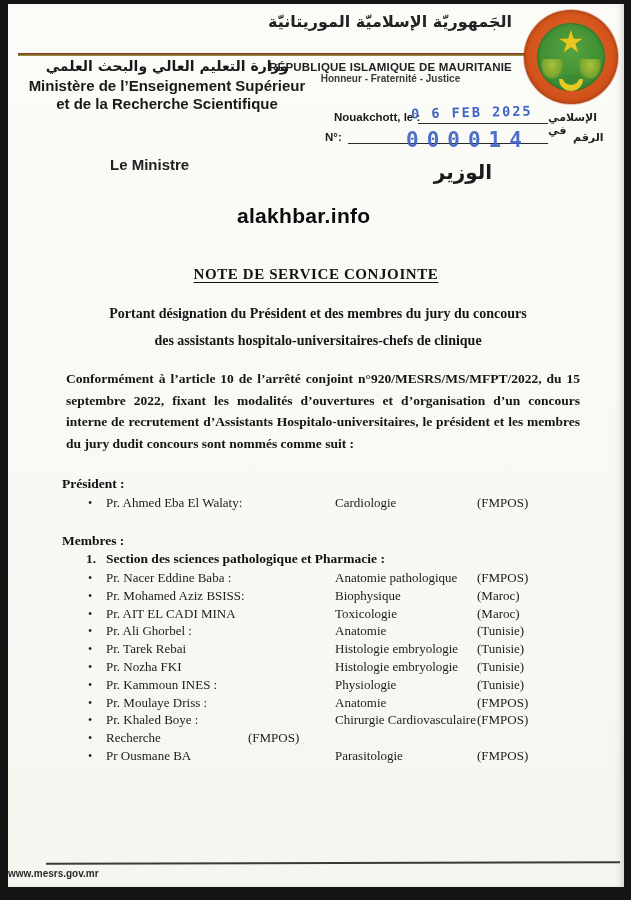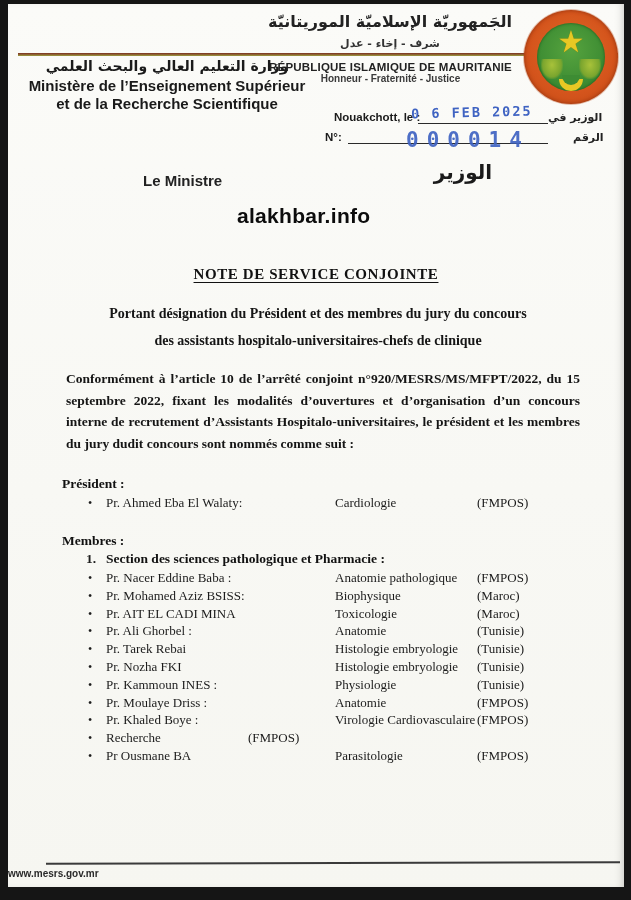--- a/index.html
+++ b/index.html
@@ -93,21 +93,20 @@
                  border-top:2px solid #3a3a3a; transform:rotate(-.15deg); }
   .footer-url { left:0; top:864px; width:616px; text-align:left;
                 font-size:10px; font-weight:bold; color:#2a2a2a; }
 </style>
 </head>
 <body>
 
 <div class="page">
 
   <div class="abs ar ar-republic">الجَمهوريّة الإسلاميّة الموريتانيّة</div>
-  <div class="abs ar ar-motto">شرف - إخاء - عدل</div>
 
   <div class="abs header-rule"></div>
 
   <div class="abs seal">
     <div class="ring"></div>
     <div class="inner">
       <div class="star">★</div>
       <div class="palm l"></div>
       <div class="palm r"></div>
       <div class="crescent"></div>
@@ -121,28 +120,28 @@
   </div>
 
   <div class="abs republic-block">
     <div class="republic-fr">RÉPUBLIQUE ISLAMIQUE DE MAURITANIE</div>
     <div class="motto-fr">Honneur - Fraternité - Justice</div>
   </div>
 
   <div class="abs dl-label" style="left:326px; top:107px;">Nouakchott, le :</div>
   <div class="abs dl-line" style="left:410px; top:119px; width:130px;"></div>
   <div class="abs stamp stamp-date" style="left:403px; top:100px;">0 6 FEB 2025</div>
-  <div class="abs ar-small" style="left:540px; top:107px; width:70px; text-align:left;">الوزير في</div>
+  <div class="abs ar-small" style="left:540px; top:107px; width:70px; text-align:left;">الإسلامي في</div>
 
   <div class="abs dl-label" style="left:317px; top:127px;">N°:</div>
   <div class="abs dl-line" style="left:340px; top:139px; width:200px;"></div>
   <div class="abs stamp stamp-num" style="left:398px; top:124px;">000014</div>
   <div class="abs ar-small" style="left:565px; top:127px; width:45px; text-align:left;">الرقم</div>
 
-  <div class="abs minister-fr" style="left:102px; top:168px;margin-left:33px;">Le Ministre</div>
+  <div class="abs minister-fr" style="left:102px; top:152px;">Le Ministre</div>
   <div class="abs minister-ar" style="left:395px; top:156px; width:120px; text-align:center;">الوزير</div>
 
   <div class="abs watermark" style="left:229px; top:200px;">alakhbar.info</div>
 
   <div class="abs serif doc-title">NOTE DE SERVICE CONJOINTE</div>
 
   <div class="abs serif doc-subtitle">
     <div>Portant désignation du Président et des membres du jury du concours</div>
     <div>des assistants hospitalo-universitaires-chefs de clinique</div>
   </div>
@@ -208,21 +207,21 @@
     </div>
     <div class="serif entry-row">
       <span class="bullet">•</span>
       <span class="name">Pr. Moulaye Driss :</span>
       <span class="spec">Anatomie</span>
       <span class="inst">(FMPOS)</span>
     </div>
     <div class="serif entry-row">
       <span class="bullet">•</span>
       <span class="name">Pr. Khaled Boye :</span>
-      <span class="spec">Virologie Cardiovasculaire</span>
+      <span class="spec">Chirurgie Cardiovasculaire</span>
       <span class="inst">(FMPOS)</span>
     </div>
     <div class="serif entry-row">
       <span class="bullet">•</span>
       <span class="spec">Recherche</span>
       <span class="inst">(FMPOS)</span>
     </div>
     <div class="serif entry-row">
       <span class="bullet">•</span>
       <span class="name">Pr Ousmane BA</span>

